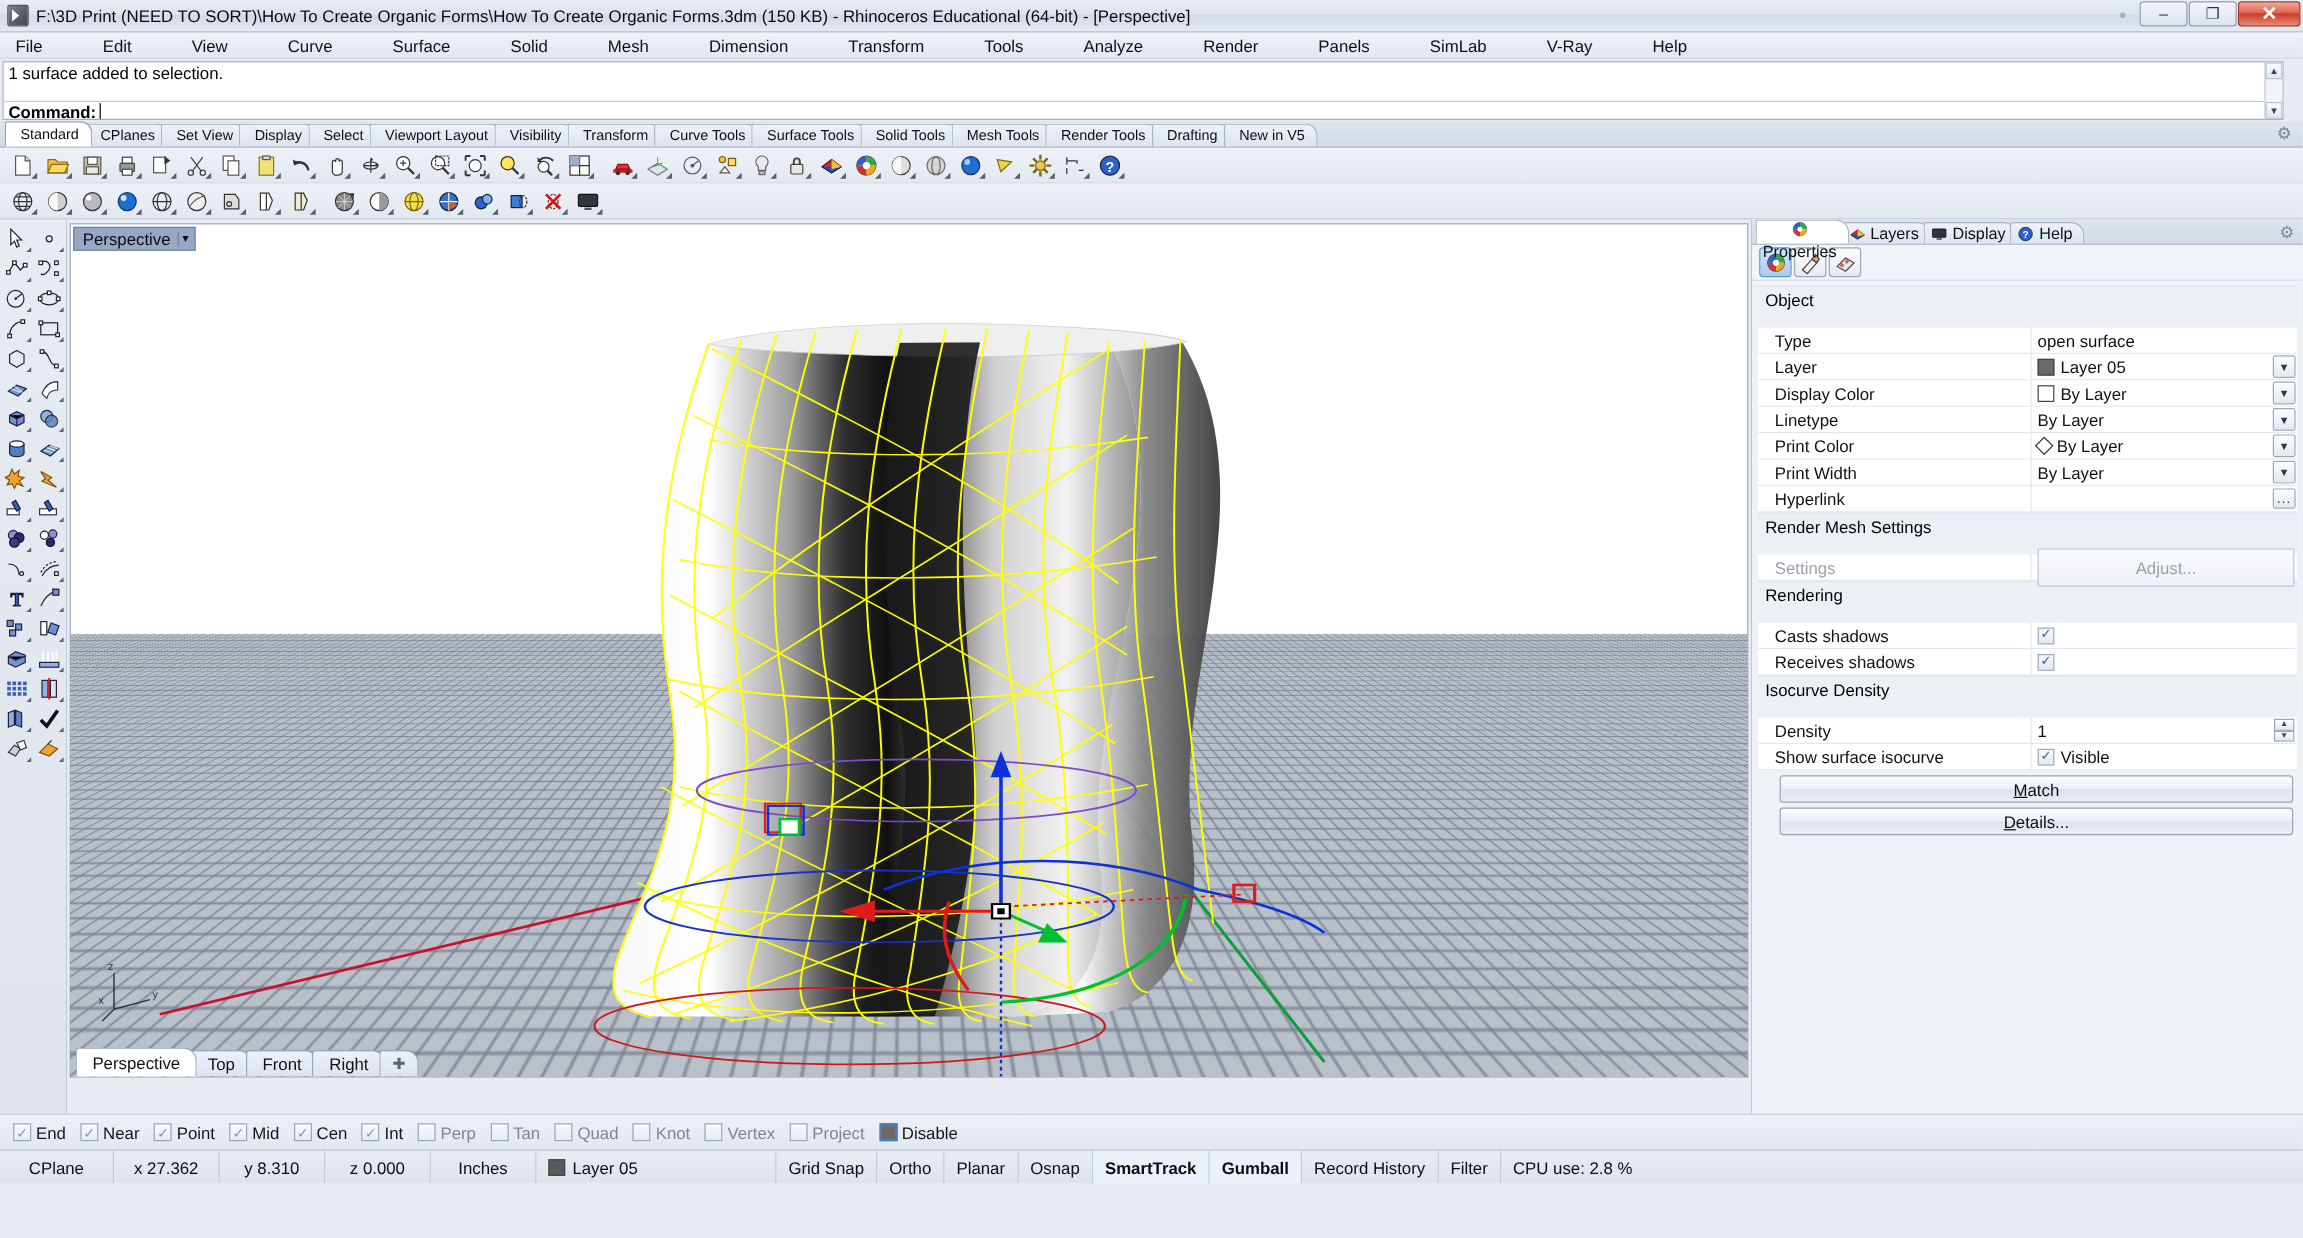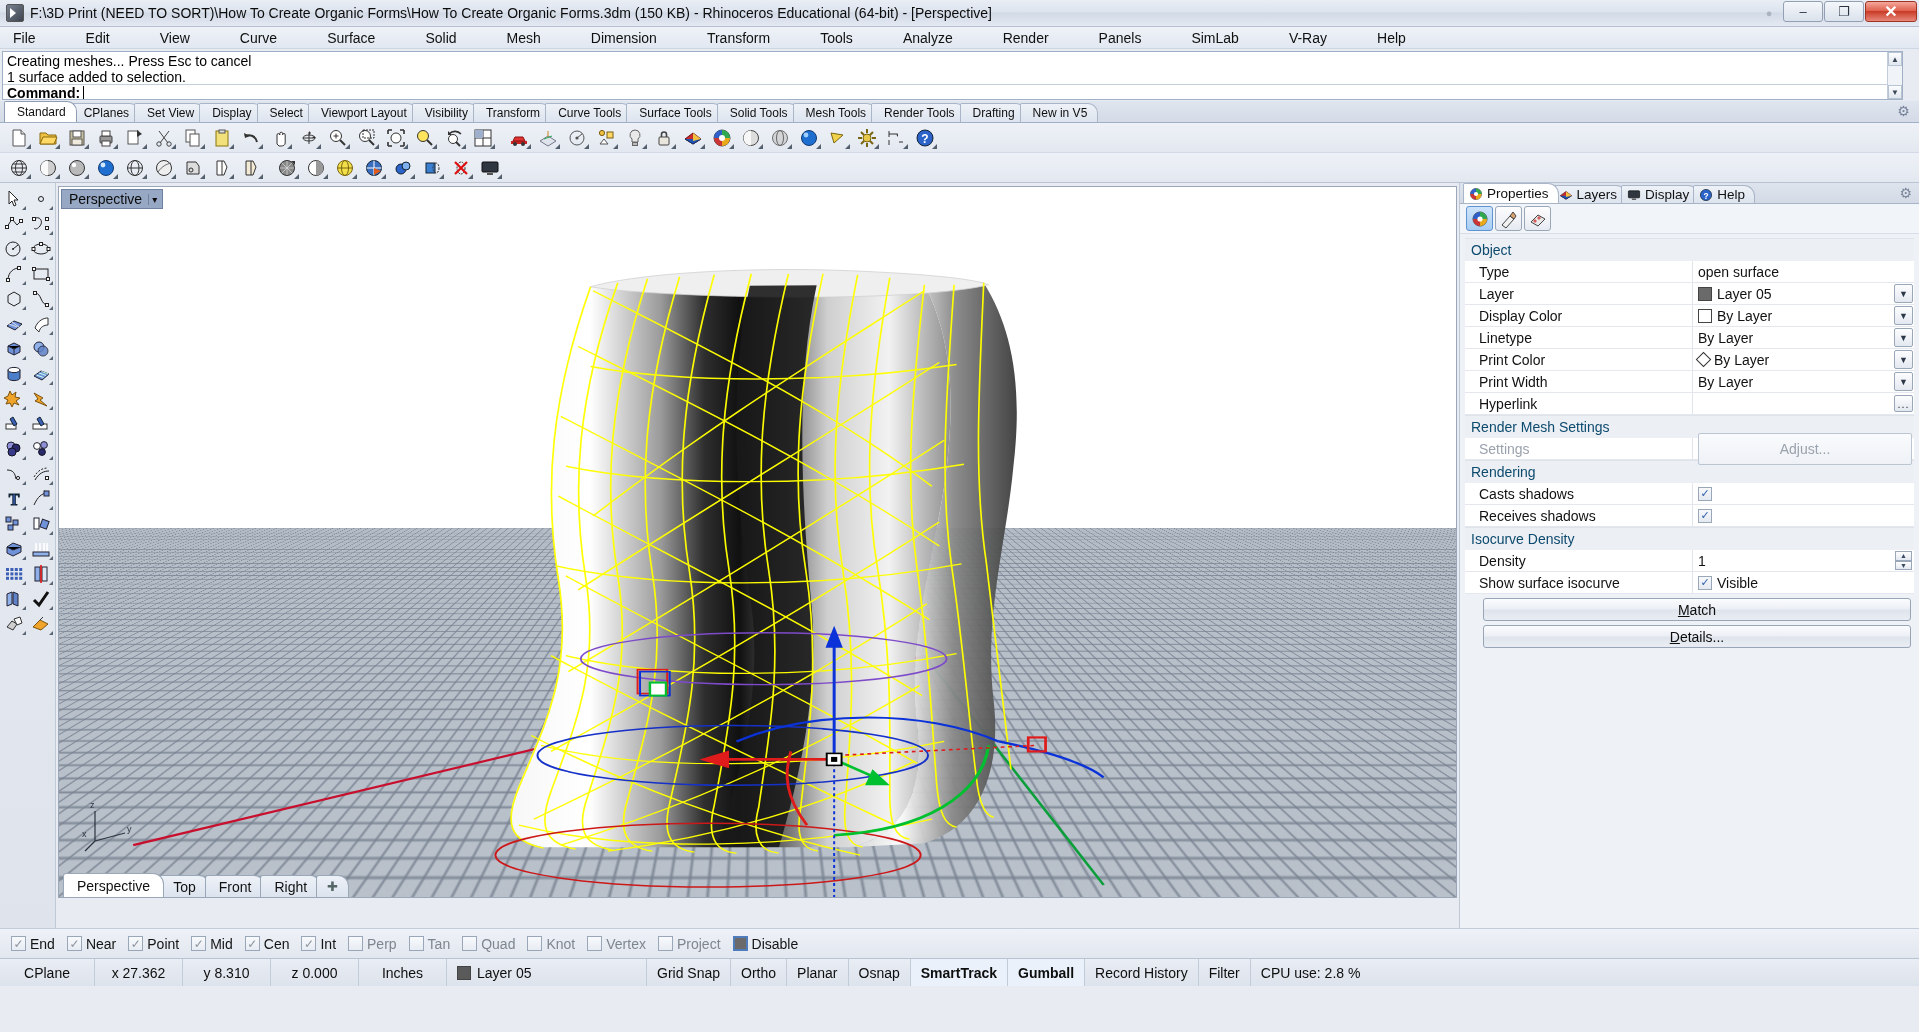--- a/index.html
+++ b/index.html
@@ -200,36 +200,36 @@
     padding-left: 3px;
     border-bottom: 1px solid #a7b4c6;
   }
   .rtab {
     height: 18px; padding: 0 9px 0 5px; display: flex; align-items: center; gap: 4px;
     font-size: 13.5px; color: #111;
     background: linear-gradient(to bottom,#eef2f8,#dde4ee);
     border: 1px solid #a9b6c8; border-bottom: none;
     margin-right: -6px; border-radius: 2px 11px 0 0;
   }
-  .rtab.active { background: #fff; z-index: 5; height: 20px; }
+  .rtab.active { background: #fff; z-index: 5; height: 20px; flex-direction: column; }
   .rp-tabs .gear { position:absolute; right:7px; top:2px; color:#7b879b; font-size:14px;}
   .rp-iconrow {
     height: 30px; display: flex; align-items: center; padding-left: 6px; gap: 2px;
     background: #f1f4f9; border-bottom: 1px solid #d6dde7;
   }
   .rp-ibtn {
     width: 27px; height: 25px; display:flex; align-items:center; justify-content:center;
     border: 1px solid #9aa7b8; border-radius: 3px;
     background: linear-gradient(to bottom,#fdfdfe,#e6eaf1);
   }
   .rp-ibtn.sel { background: linear-gradient(to bottom,#cfe4fb,#a8cdf3); border-color:#5d93cf; }
 
   .rp-body { flex: 1; padding: 4px 5px 0 5px; overflow: hidden; }
   .grp-head {
-    font-size: 14px; color: #0c4a6e; padding: 3px 0 3px 6px;
+    font-size: 14px; color: #000000; padding: 3px 0 15px 6px;
     background: #eceff4; border-top: 1px solid #dfe4eb;
   }
   .prow { display: flex; height: 22px; align-items: stretch; background: #fff; border-bottom: 1px solid #e4e8ee; }
   .pkey {
     width: 228px; flex: none; font-size: 14px; color: #111;
     padding-left: 14px; display: flex; align-items: center;
     border-right: 1px solid #e0e5ec;
   }
   .pkey.dim { color: #9aa2ad; }
   .pval {
@@ -346,21 +346,20 @@
       <div class="menu-item">Analyze</div>
       <div class="menu-item">Render</div>
       <div class="menu-item">Panels</div>
       <div class="menu-item">SimLab</div>
       <div class="menu-item">V-Ray</div>
       <div class="menu-item">Help</div>
     </div>
 
   <div class="cmd-area">
     <div class="cmd-hist">
-      <div class="cmd-line">Creating meshes... Press Esc to cancel</div>
       <div class="cmd-line">1 surface added to selection.</div>
     </div>
     <div class="cmd-prompt">
       <b>Command:</b>
       <span class="cmd-caret"></span>
       <span></span>
     </div>
     <div class="cmd-scroll">
       <span>▲</span>
       <span>▼</span>

